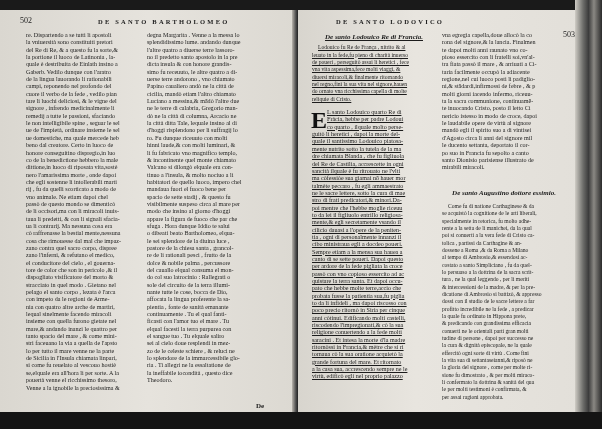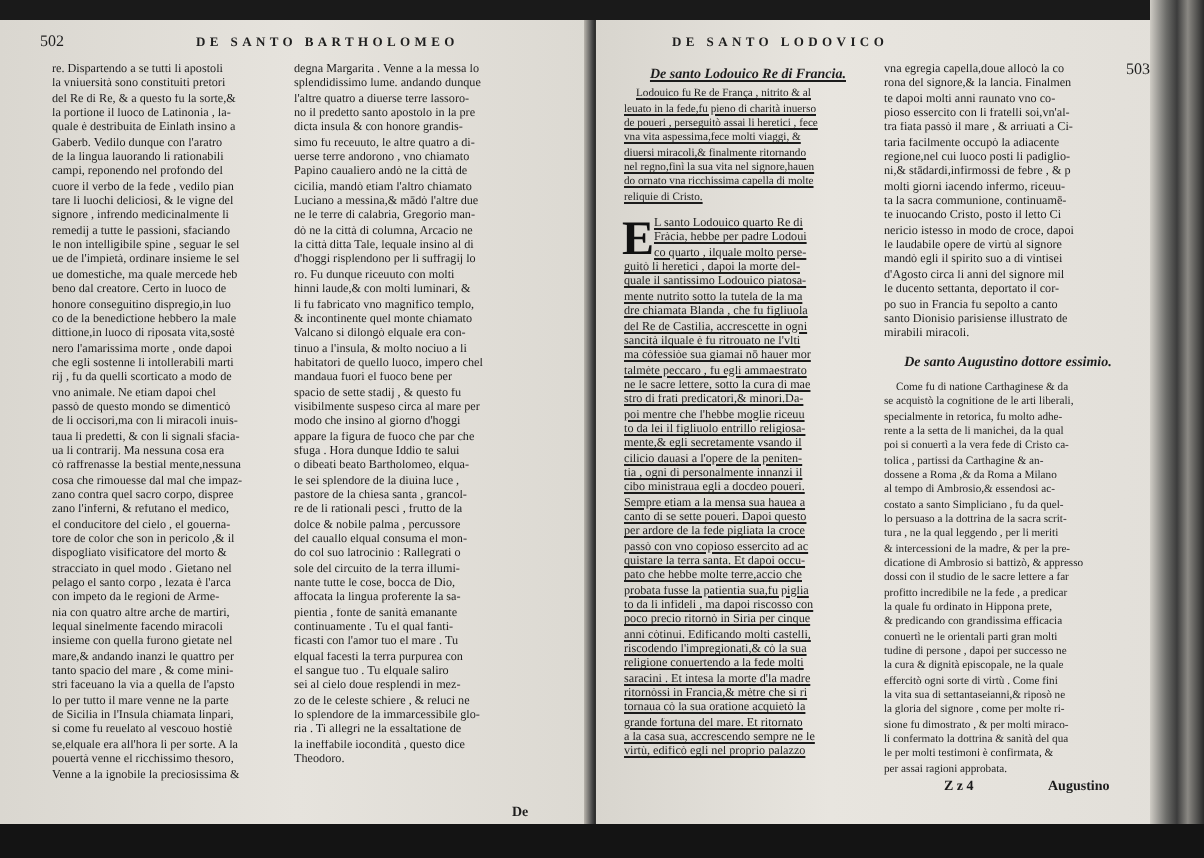--- a/index.html
+++ b/index.html
@@ -241,21 +241,21 @@
           <span class="ln">te inuocando Cristo, posto il letto Ci</span>
           <span class="ln">nericio istesso in modo de croce, dapoi</span>
           <span class="ln">le laudabile opere de virtù al signore</span>
           <span class="ln">mandò egli il spirito suo a di vintisei</span>
           <span class="ln">d'Agosto circa li anni del signore mil</span>
           <span class="ln">le ducento settanta, deportato il cor-</span>
           <span class="ln">po suo in Francia fu sepolto a canto</span>
           <span class="ln">santo Dionisio parisiense illustrato de</span>
           <span class="ln">mirabili miracoli.</span>
         </div>
-      <span class="ln title" style="margin-top:6px; margin-bottom:6px;">De santo Augustino dottore essimio.</span>
+      <span class="ln title" style="margin-top:18px; margin-bottom:6px;">De santo Augustino dottore essimio.</span>
       <div id="r2b">
           <span class="ln" style="padding-left: 6px; font-size: 5.6px;">Come fu di natione Carthaginese &amp; da</span>
           <span class="ln" style="font-size: 5.6px;">se acquistò la cognitione de le arti liberali,</span>
           <span class="ln" style="font-size: 5.6px;">specialmente in retorica, fu molto adhe-</span>
           <span class="ln" style="font-size: 5.6px;">rente a la setta de li manichei, da la qual</span>
           <span class="ln" style="font-size: 5.6px;">poi si conuertì a la vera fede di Cristo ca-</span>
           <span class="ln" style="font-size: 5.6px;">tolica , partissi da Carthagine &amp; an-</span>
           <span class="ln" style="font-size: 5.6px;">dossene a Roma ,&amp; da Roma a Milano</span>
           <span class="ln" style="font-size: 5.6px;">al tempo di Ambrosio,&amp; essendosi ac-</span>
           <span class="ln" style="font-size: 5.6px;">costato a santo Simpliciano , fu da quel-</span>
@@ -271,22 +271,18 @@
           <span class="ln" style="font-size: 5.6px;">tudine di persone , dapoi per successo ne</span>
           <span class="ln" style="font-size: 5.6px;">la cura &amp; dignità episcopale, ne la quale</span>
           <span class="ln" style="font-size: 5.6px;">effercitò ogni sorte di virtù . Come fini</span>
           <span class="ln" style="font-size: 5.6px;">la vita sua di settantaseianni,&amp; riposò ne</span>
           <span class="ln" style="font-size: 5.6px;">la gloria del signore , come per molte ri-</span>
           <span class="ln" style="font-size: 5.6px;">sione fu dimostrato , &amp; per molti miraco-</span>
           <span class="ln" style="font-size: 5.6px;">li confermato la dottrina &amp; sanità del qua</span>
           <span class="ln" style="font-size: 5.6px;">le per molti testimoni è confirmata, &amp;</span>
           <span class="ln" style="font-size: 5.6px;">per assai ragioni approbata.</span>
         </div>
-      <div style="position:relative; height:9px; margin-top:1px;">
-        <span class="catch" style="left:30px; top:0;">Z z  4</span>
-        <span class="catch" style="left:82px; top:0;">Augustino</span>
-      </div>
     </div>
   </div>
 </div>
 
 <div class="rightedge"></div>
 <div class="bottomshadow"></div>
 
 </body></html>

